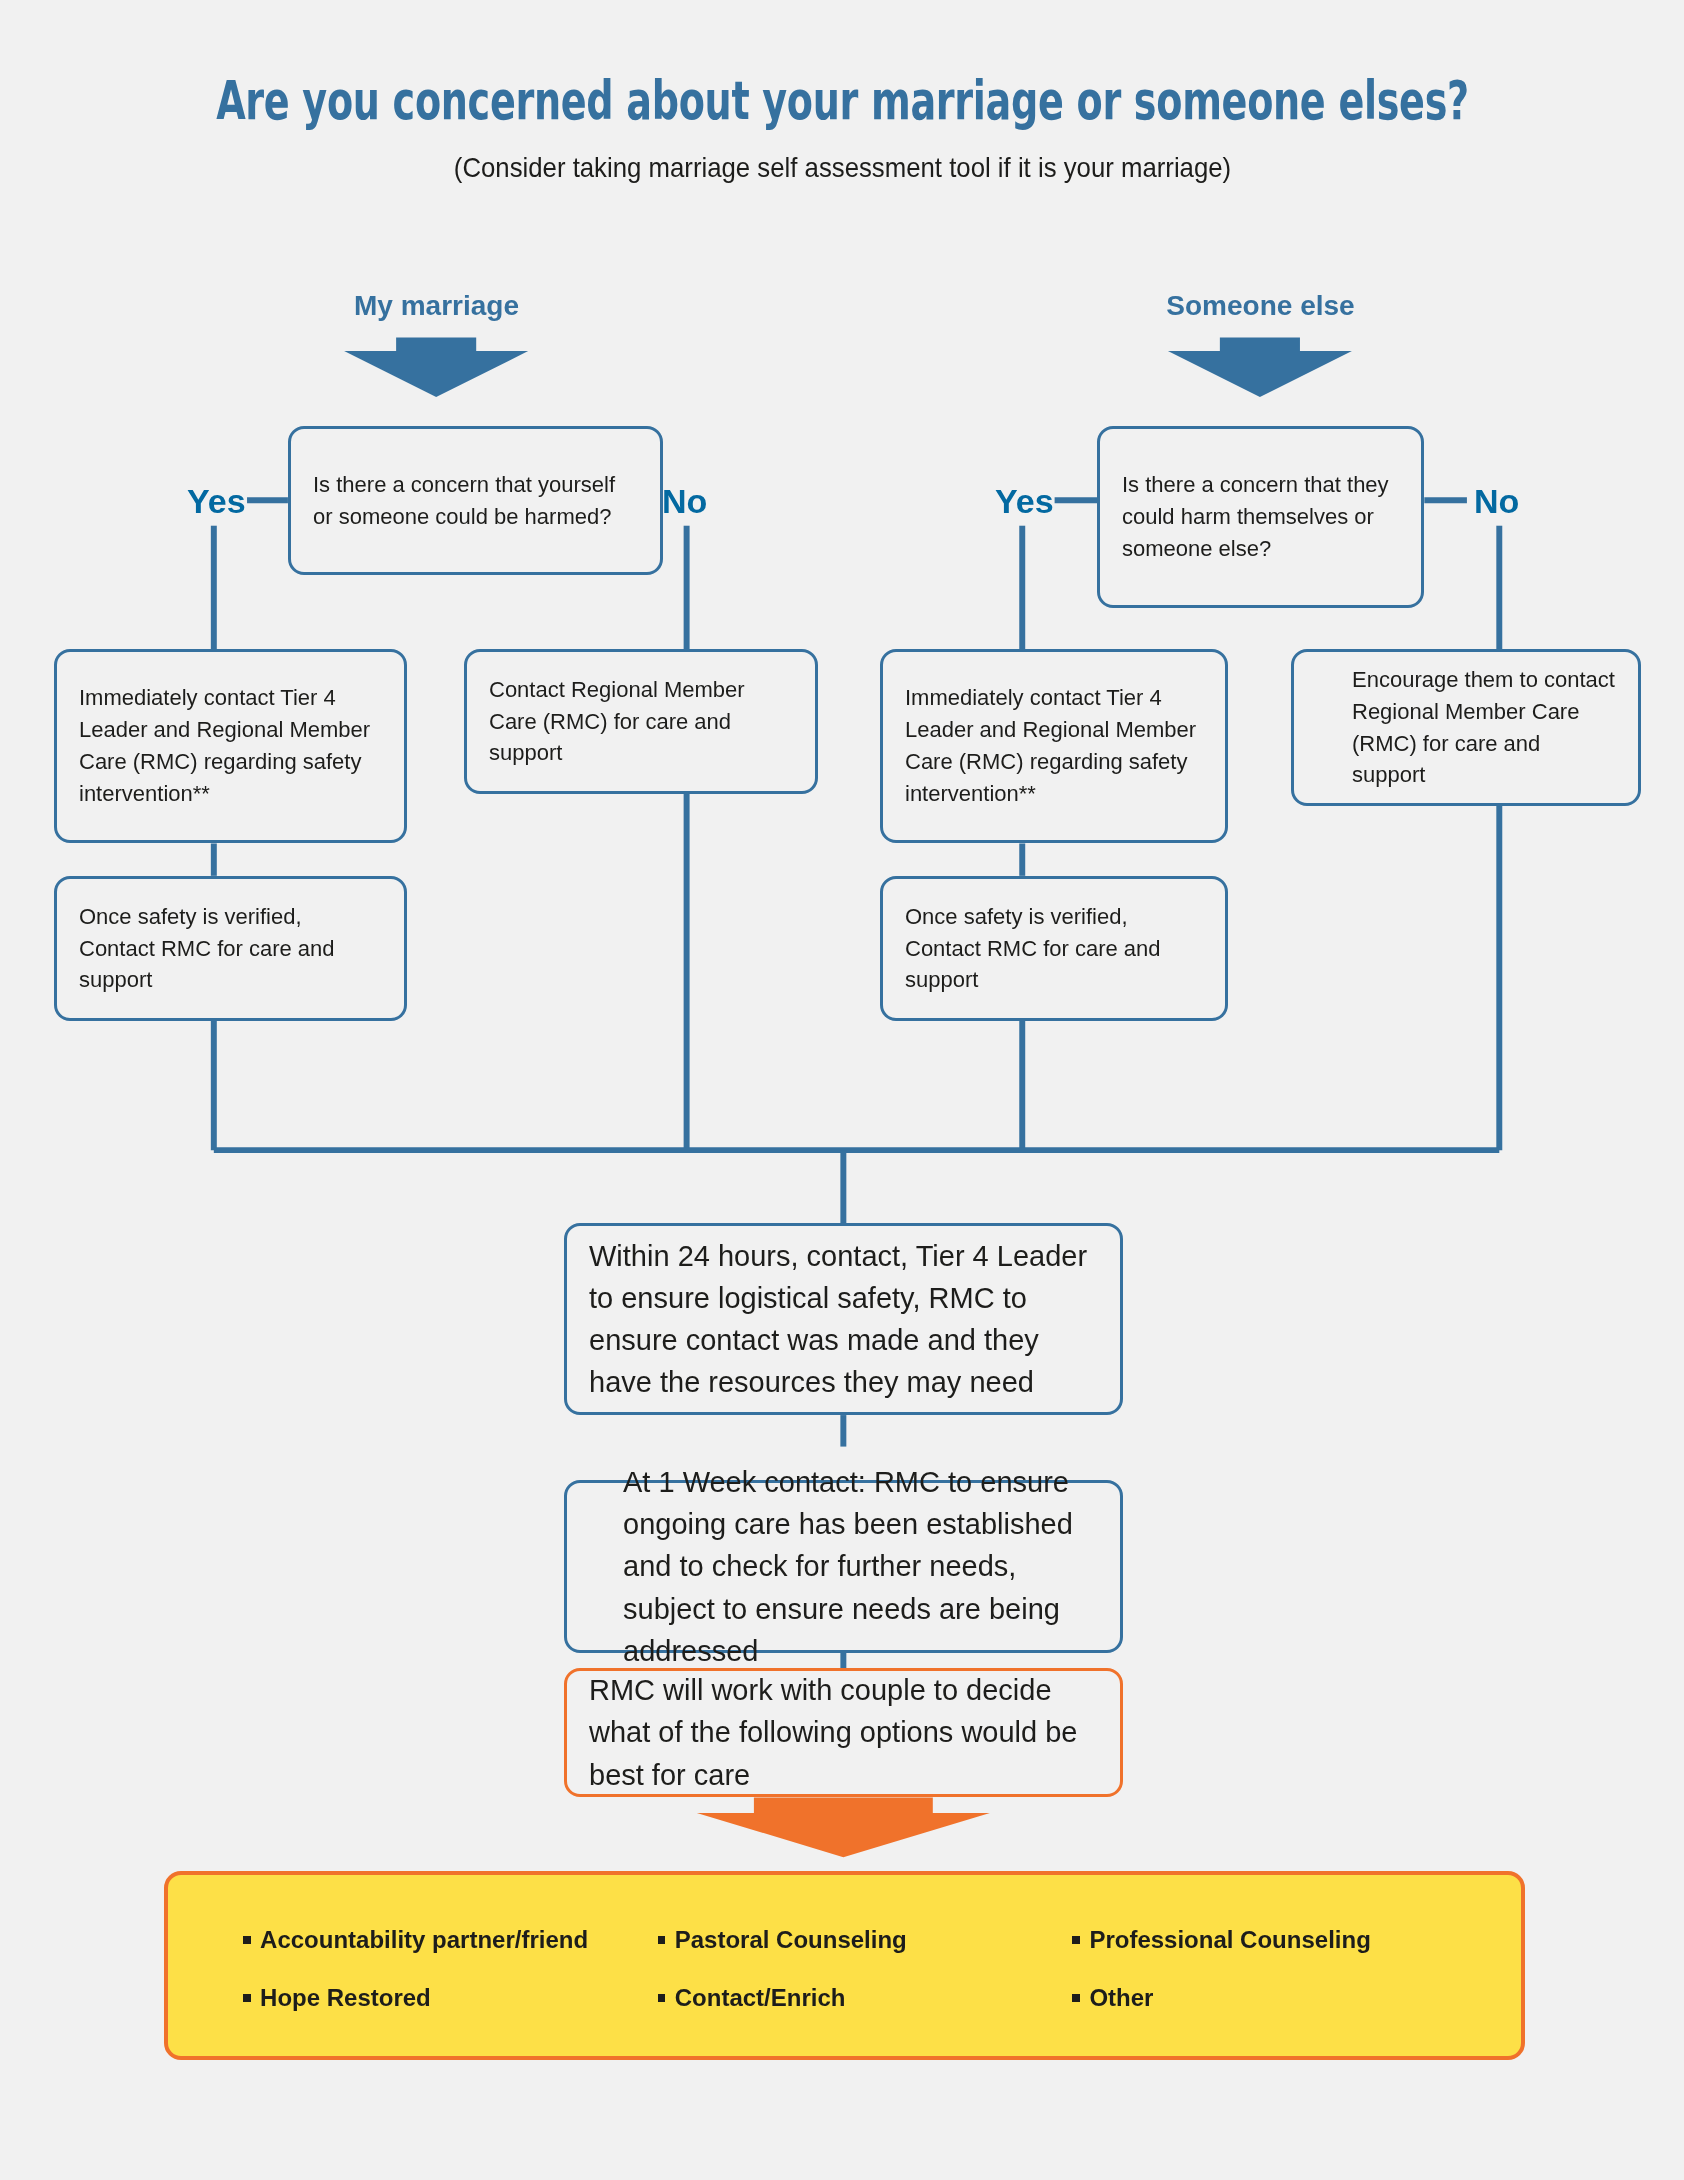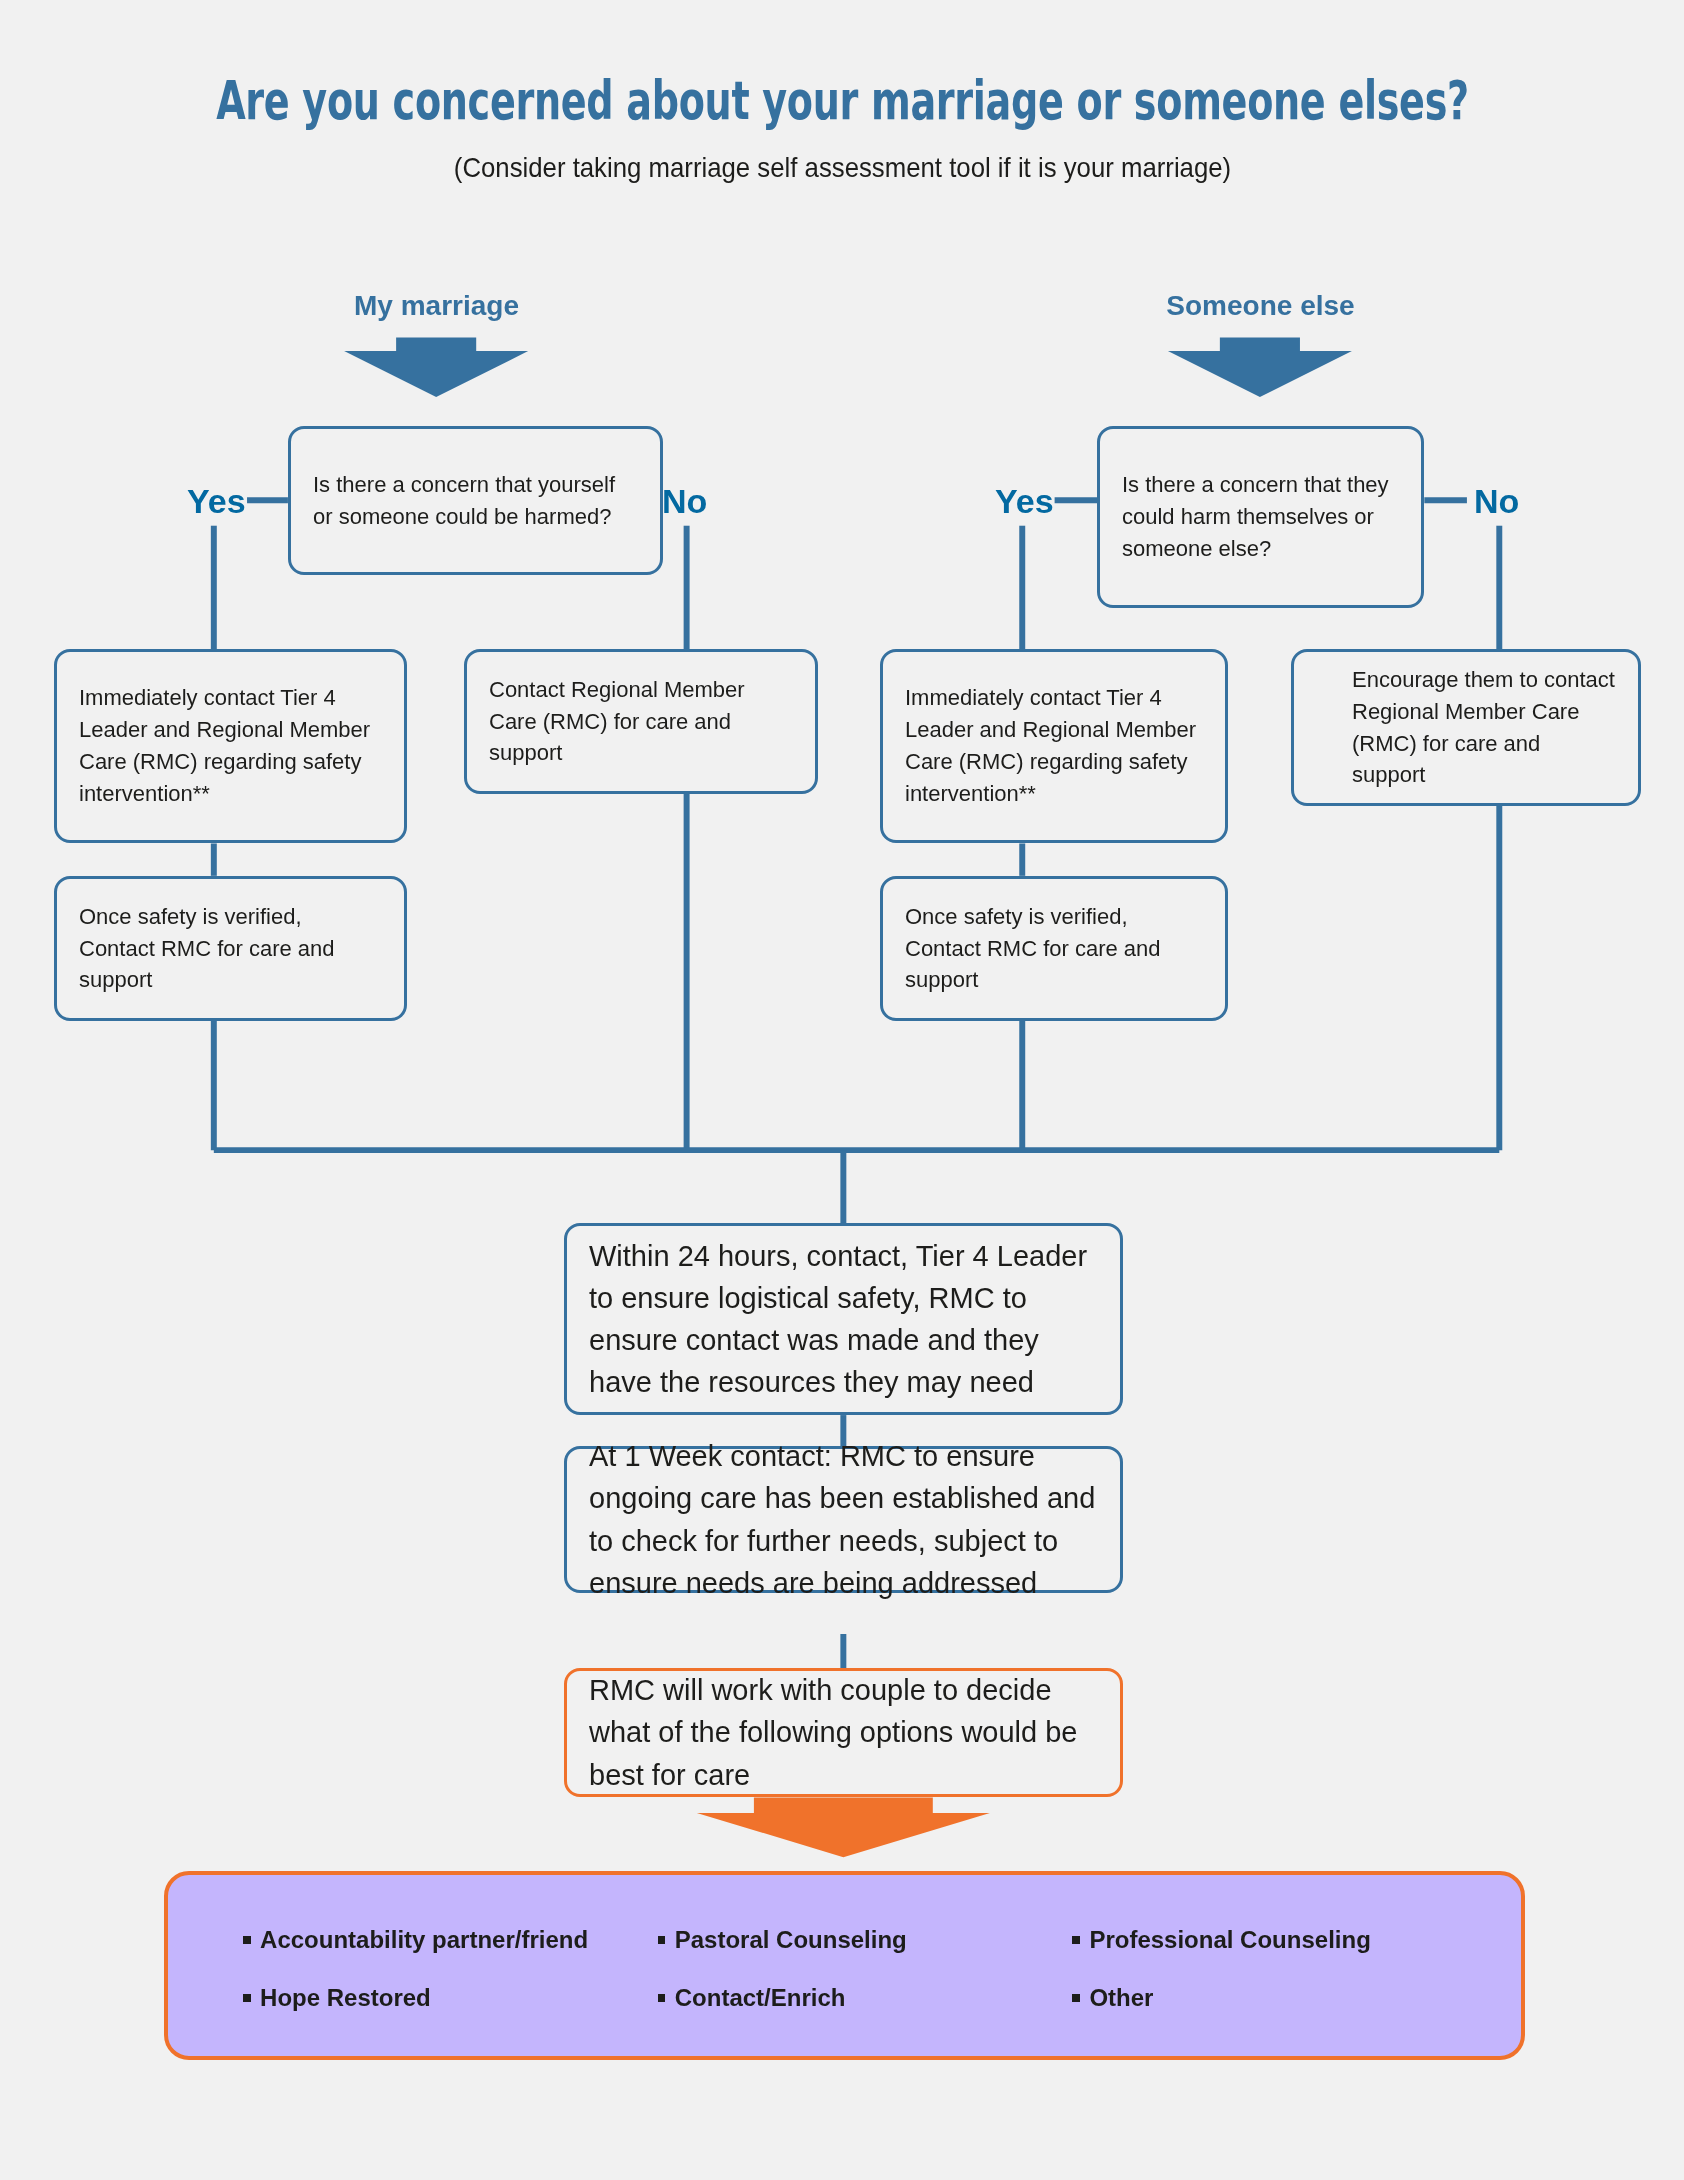--- a/index.html
+++ b/index.html
@@ -96,23 +96,23 @@
   .node.wide .txt { font-size: 29px; }
 
   
   #options-panel {
     position: absolute;
     left: 164px;
     top: 1871px;
     width: 1361px;
     height: 189px;
     box-sizing: border-box;
-    background: #c4b5fd;
+    background: #fde047;
     border: 4.3px solid #f0722b;
-    border-radius: 25px;
+    border-radius: 17px;
     z-index: 3;
   }
   #options-grid {
     position: absolute;
     left: 75px;
     right: 34px;
     top: 36px;
     display: grid;
     grid-template-columns: 1fr 1fr 1fr;
     grid-auto-rows: 58px;
@@ -228,21 +228,21 @@
   </div>
 
   <div class="node" style="left:880px; top:876px; width:348px; height:145px;">
     <div class="txt">Once safety is verified, Contact RMC for care and support</div>
   </div>
 
   <div class="node wide" style="left:564px; top:1223px; width:559px; height:192px;">
     <div class="txt">Within 24 hours, contact, Tier 4 Leader to ensure logistical safety, RMC to ensure contact was made and they have the resources they may need</div>
   </div>
 
-  <div class="node wide" style="left:564px; top:1446px; width:559px; height:147px;">
+  <div class="node wide" style="left:564px; top:1480px; width:559px; height:173px;padding-left:34px;">
     <div class="txt">At 1 Week contact: RMC to ensure ongoing care has been established and to check for further needs, subject to ensure needs are being addressed</div>
   </div>
 
   <div class="node wide orange" style="left:564px; top:1668px; width:559px; height:129px;">
     <div class="txt">RMC will work with couple to decide what of the following options would be best for care</div>
   </div>
 
   <div id="options-panel">
     <div id="options-grid">
       <div class="option">

